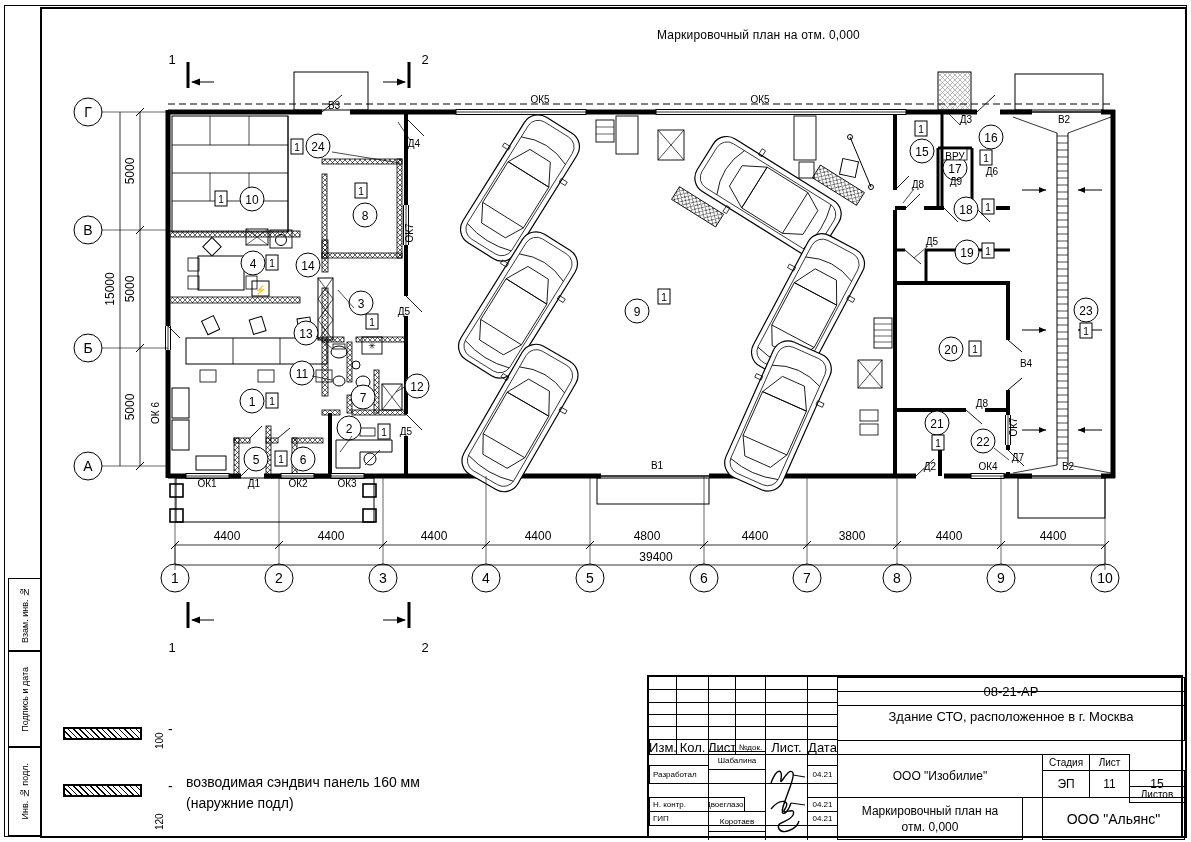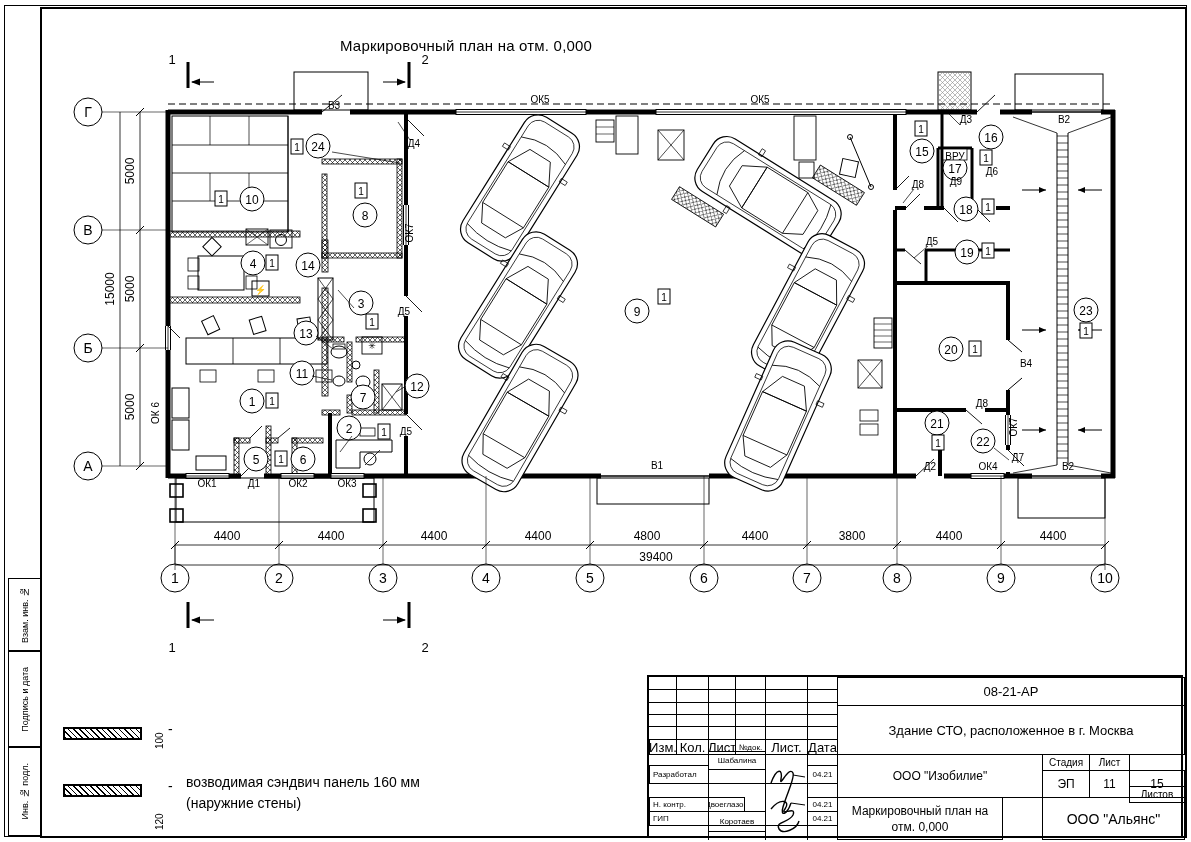--- a/index.html
+++ b/index.html
@@ -1,22 +1,22 @@
 <!DOCTYPE html>
 <html><head>
 <meta charset="utf-8">
 <style>
   html,body{margin:0;padding:0;background:#fff;}
   #sheet{position:relative;width:1191px;height:842px;background:#fff;overflow:hidden;
          font-family:"Liberation Sans",sans-serif;color:#000;}
   .frame-outer{position:absolute;left:4px;top:5px;width:1181px;height:830px;border:1px solid #000;}
   .frame-main{position:absolute;left:40px;top:7px;width:1143px;height:827px;border:2px solid #000;}
   #plansvg{position:absolute;left:0;top:0;}
-  #page-title{position:absolute;left:340px;top:37px;width:520px;text-align:left;
-              font-size:15px;letter-spacing:.2px;}
+  #page-title{position:absolute;left:340px;top:28px;width:520px;text-align:right;
+              font-size:12px;letter-spacing:.2px;}
   
   .sb-cell{position:absolute;left:8px;width:32px;border:1px solid #000;display:flex;
            align-items:center;justify-content:center;}
   .sb-cell span{writing-mode:vertical-rl;transform:rotate(180deg);font-size:9px;white-space:nowrap;}
   
   #legend{position:absolute;left:58px;top:695px;width:470px;}
   .lg-row{position:absolute;left:0;display:flex;}
   .lg-sym{position:relative;width:110px;height:40px;}
   .lg-bar{position:absolute;left:5px;top:14px;width:75px;height:9px;border:2px solid #000;
           background:repeating-linear-gradient(45deg,#000 0 1px,#fff 1px 4px),
@@ -725,36 +725,36 @@
       <div class="lg-dash">-</div>
     </div>
     <div class="lg-row" style="top:75px;">
       <div class="lg-sym">
         <div class="lg-bar"></div>
         <div class="lg-dim" style="left:96px;top:60px;">120</div>
       </div>
       <div class="lg-dash">-</div>
       <div class="lg-text">
         <div>возводимая сэндвич панель 160 мм</div>
-        <div>(наружние стены)</div>
+        <div>(наружние подл)</div>
       </div>
     </div>
   </div>
 
   <div id="tb">
     <div class="tb-cell f13" style="left:188px;top:0;width:348px;height:29px;">08-21-АР</div>
-    <div class="tb-cell f13" style="left:188px;top:28px;width:348px;height:50px;">Здание СТО, расположенное в г. Москва</div>
+    <div class="tb-cell f13" style="left:188px;top:14px;width:348px;height:50px;">Здание СТО, расположенное в г. Москва</div>
     <div class="tb-cell f12" style="left:188px;top:77px;width:206px;height:44px;">ООО "Изобилие"</div>
     <div class="tb-cell f10" style="left:393px;top:77px;width:48px;height:17px;">Стадия</div>
     <div class="tb-cell f10" style="left:440px;top:77px;width:41px;height:17px;">Лист</div>
     <div class="tb-cell f10" style="left:480px;top:77px;width:56px;height:17px;margin-top:32px;">Листов</div>
     <div class="tb-cell f12" style="left:393px;top:93px;width:48px;height:28px;">ЭП</div>
     <div class="tb-cell f12" style="left:440px;top:93px;width:41px;height:28px;">11</div>
     <div class="tb-cell f12" style="left:480px;top:93px;width:56px;height:28px;">15</div>
-    <div class="tb-cell f12" style="left:188px;top:120px;width:166px;height:43px;flex-direction:column;line-height:16px;">
+    <div class="tb-cell f12" style="left:188px;top:120px;width:186px;height:43px;flex-direction:column;line-height:16px;">
       <div>Маркировочный план на</div>
         <div>отм. 0,000</div>
     </div>
     <div class="tb-cell f14" style="left:393px;top:120px;width:143px;height:43px;">ООО "Альянс"</div>
 
     <div class="tb-cell f9" style="left:0;top:62px;width:28px;height:16px;">Изм.</div>
     <div class="tb-cell f9" style="left:27px;top:62px;width:33px;height:16px;">Кол.</div>
     <div class="tb-cell f9" style="left:59px;top:62px;width:28px;height:16px;">Лист</div>
     <div class="tb-cell f8" style="left:86px;top:62px;width:31px;height:16px;">№док.</div>
     <div class="tb-cell f9" style="left:116px;top:62px;width:43px;height:16px;">Лист.</div>

